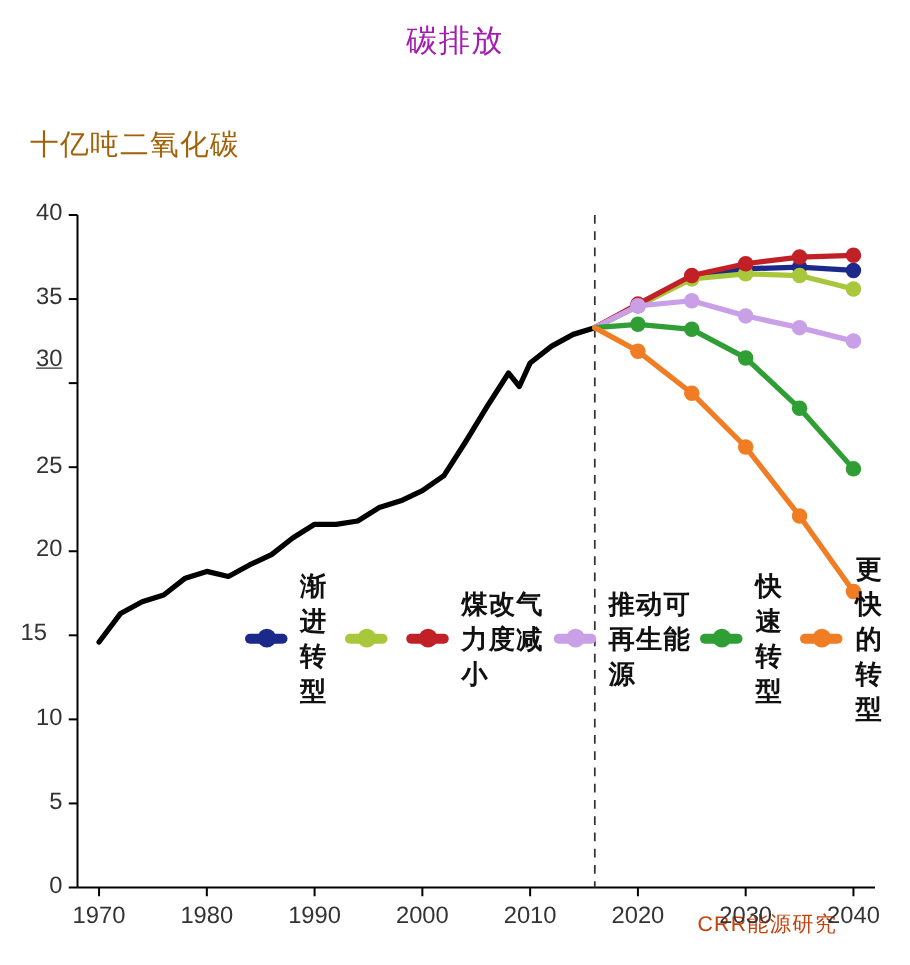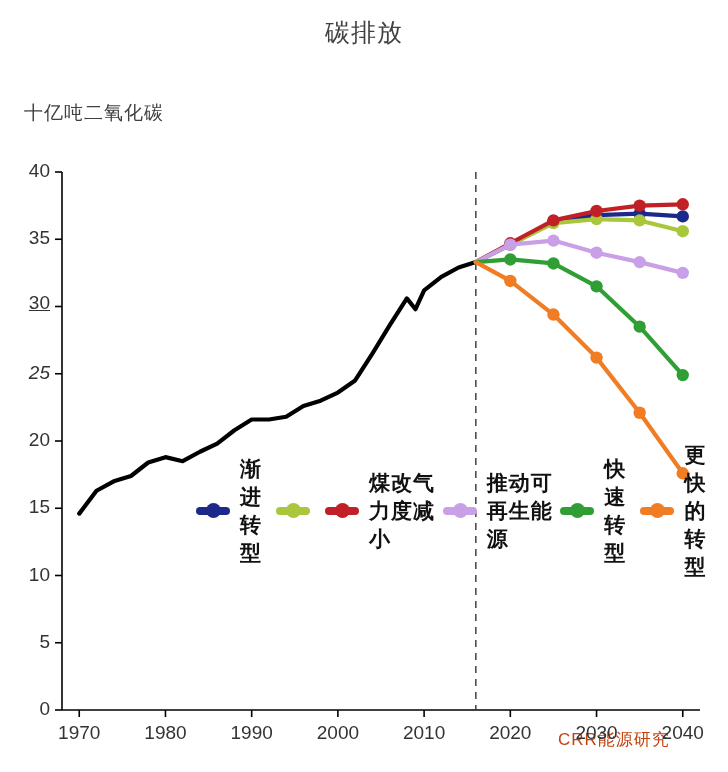--- a/index.html
+++ b/index.html
@@ -20,29 +20,29 @@
     width: 728px;
     height: 772px;
   }
   #chart-title {
     position: absolute;
     top: 16px;
     left: 0;
     width: 728px;
     text-align: center;
     font-size: 25px;
-    color: #404040;
+    color: #a21caf;
     letter-spacing: 1px;
   }
   #y-axis-label {
     position: absolute;
     top: 100px;
     left: 24px;
-    font-size: 19px;
-    color: #404040;
+    font-size: 23px;
+    color: #a16207;
     letter-spacing: 1px;
   }
   #plot-area {
     position: absolute;
     left: 0;
     top: 0;
     width: 728px;
     height: 772px;
   }
   .tick-label {
@@ -200,24 +200,24 @@
       <div class="legend-row">
         <span class="legend-marker" style="background: rgb(240, 124, 35);"></span>
         <span class="legend-label">更快的转型</span>
       </div>
     </div>
 
   <div id="watermark">CRR能源研究</div>
 <div class="tick-label ytick" style="left: 4px; top: 698px;">0</div>
     <div class="tick-label ytick" style="left: 4px; top: 630.75px;">5</div>
     <div class="tick-label ytick" style="left: 4px; top: 563.5px;">10</div>
-    <div class="tick-label ytick" style="left: 4px; top: 496.25px;">15</div>
+    <div class="tick-label ytick" style="left: 4px; top: 496.25px; text-align: center;">15</div>
     <div class="tick-label ytick" style="left: 4px; top: 429px;">20</div>
-    <div class="tick-label ytick" style="left: 4px; top: 361.75px; font-style: italic;">25</div>
-    <div class="tick-label ytick" style="left: 4px; top: 292px; text-decoration: underline;">30</div>
+    <div class="tick-label ytick" style="left: 4px; top: 361.75px;">25</div>
+    <div class="tick-label ytick" style="left: 4px; top: 277px; text-decoration: underline;">30</div>
     <div class="tick-label ytick" style="left: 4px; top: 227.25px;">35</div>
     <div class="tick-label ytick" style="left: 4px; top: 160px;">40</div>
     <div class="tick-label xtick" style="left: 39.2432px; top: 722px;">1970</div>
     <div class="tick-label xtick" style="left: 125.459px; top: 722px;">1980</div>
     <div class="tick-label xtick" style="left: 211.676px; top: 722px;">1990</div>
     <div class="tick-label xtick" style="left: 297.892px; top: 722px;">2000</div>
     <div class="tick-label xtick" style="left: 384.108px; top: 722px;">2010</div>
     <div class="tick-label xtick" style="left: 470.324px; top: 722px;">2020</div>
     <div class="tick-label xtick" style="left: 556.541px; top: 722px;">2030</div>
     <div class="tick-label xtick" style="left: 642.757px; top: 722px;">2040</div>

